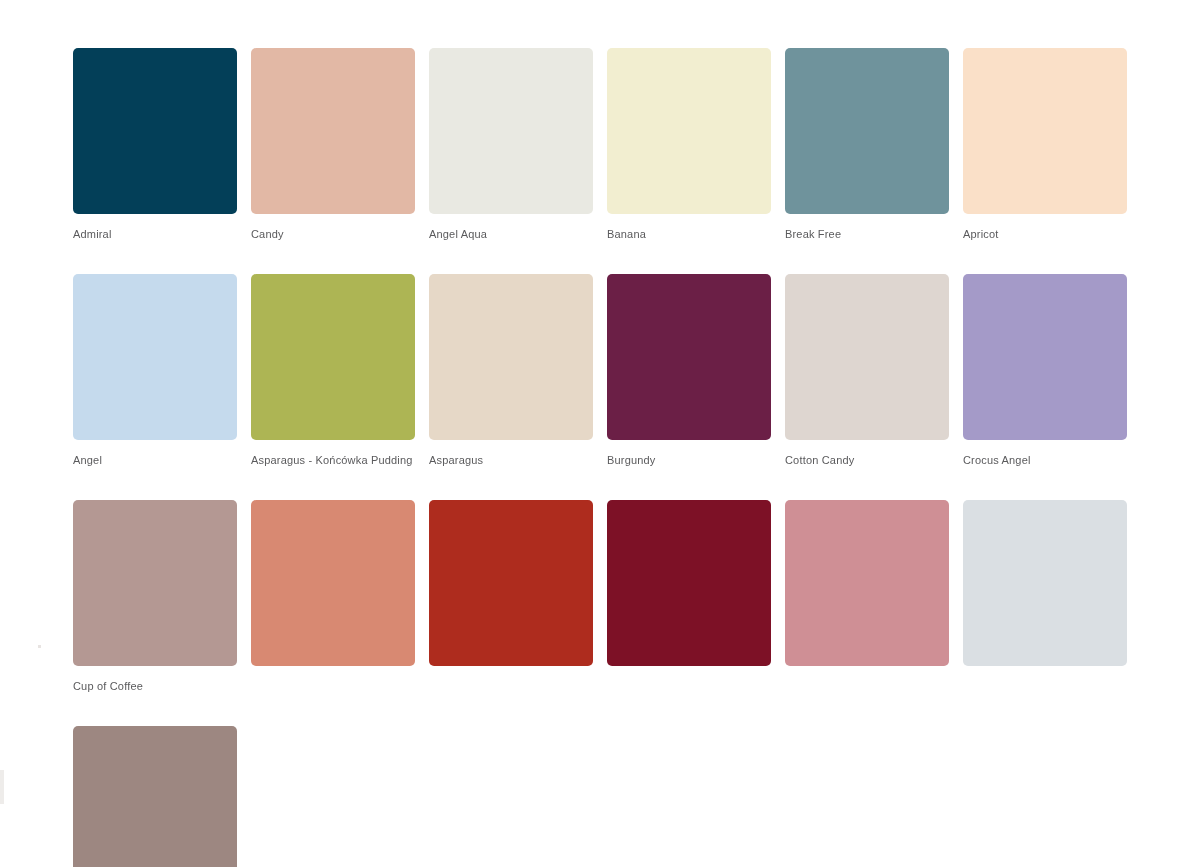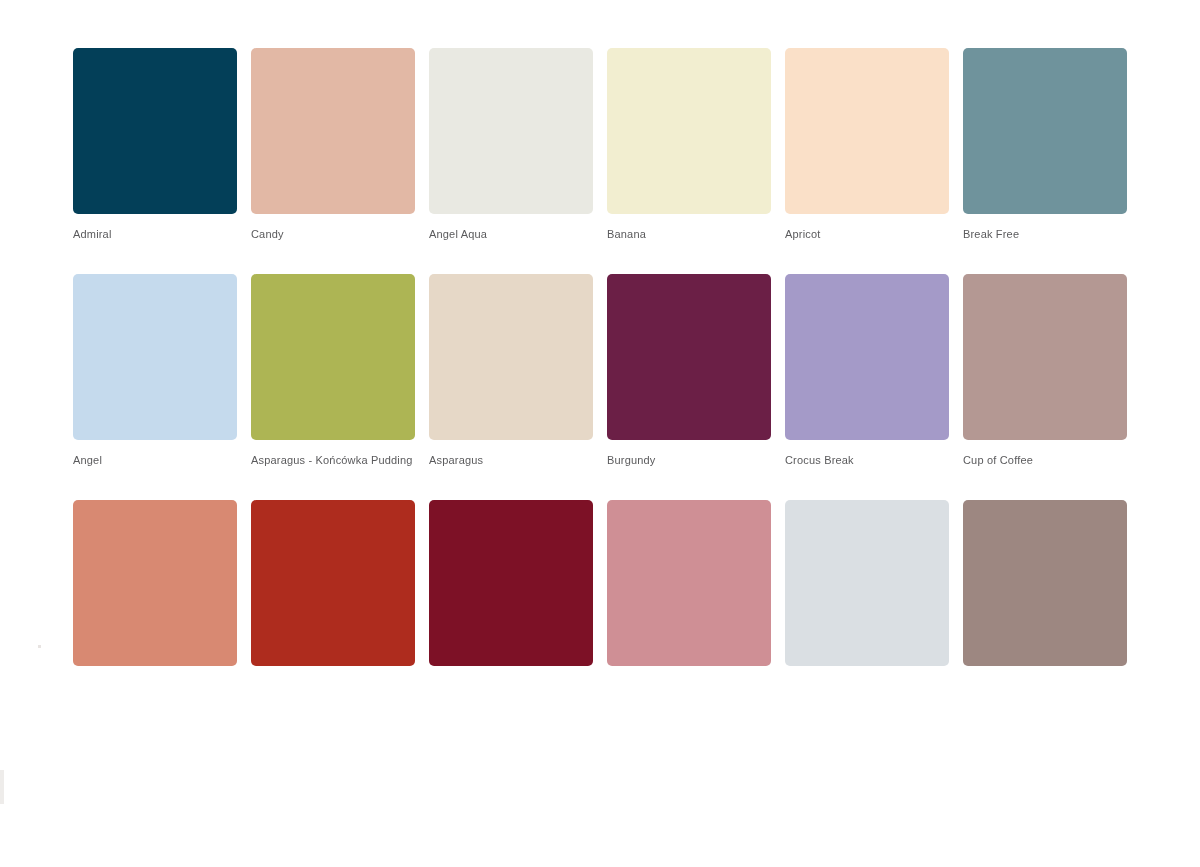--- a/index.html
+++ b/index.html
@@ -84,46 +84,50 @@
       </div>
       <div class="swatch-cell">
         <div class="swatch-chip" style="background: rgb(233, 233, 226);"></div>
         <div class="swatch-label">Angel Aqua</div>
       </div>
       <div class="swatch-cell">
         <div class="swatch-chip" style="background: rgb(242, 238, 208);"></div>
         <div class="swatch-label">Banana</div>
       </div>
       <div class="swatch-cell">
+        <div class="swatch-chip" style="background: rgb(111, 147, 156);"></div>
+        <div class="swatch-label">Break Free</div>
+      </div>
+      <div class="swatch-cell">
         <div class="swatch-chip" style="background: rgb(250, 224, 200);"></div>
         <div class="swatch-label">Apricot</div>
-      </div>
-      <div class="swatch-cell">
-        <div class="swatch-chip" style="background: rgb(111, 147, 156);"></div>
-        <div class="swatch-label">Break Free</div>
       </div>
       <div class="swatch-cell">
         <div class="swatch-chip" style="background: rgb(197, 218, 237);"></div>
         <div class="swatch-label">Angel</div>
       </div>
       <div class="swatch-cell">
         <div class="swatch-chip" style="background: rgb(173, 181, 84);"></div>
         <div class="swatch-label">Asparagus - Końcówka Pudding</div>
       </div>
       <div class="swatch-cell">
         <div class="swatch-chip" style="background: rgb(230, 216, 199);"></div>
         <div class="swatch-label">Asparagus</div>
       </div>
       <div class="swatch-cell">
         <div class="swatch-chip" style="background: rgb(107, 31, 70);"></div>
         <div class="swatch-label">Burgundy</div>
       </div>
       <div class="swatch-cell">
+        <div class="swatch-chip" style="background: rgb(222, 214, 208);"></div>
+        <div class="swatch-label">Cotton Candy</div>
+      </div>
+      <div class="swatch-cell">
         <div class="swatch-chip" style="background: rgb(164, 154, 200);"></div>
-        <div class="swatch-label">Crocus Break</div>
+        <div class="swatch-label">Crocus Angel</div>
       </div>
       <div class="swatch-cell">
         <div class="swatch-chip" style="background: rgb(180, 152, 147);"></div>
         <div class="swatch-label">Cup of Coffee</div>
       </div>
       <div class="swatch-cell">
         <div class="swatch-chip" style="background: rgb(216, 137, 114);"></div>
       </div>
       <div class="swatch-cell">
         <div class="swatch-chip" style="background: rgb(174, 44, 30);"></div>

